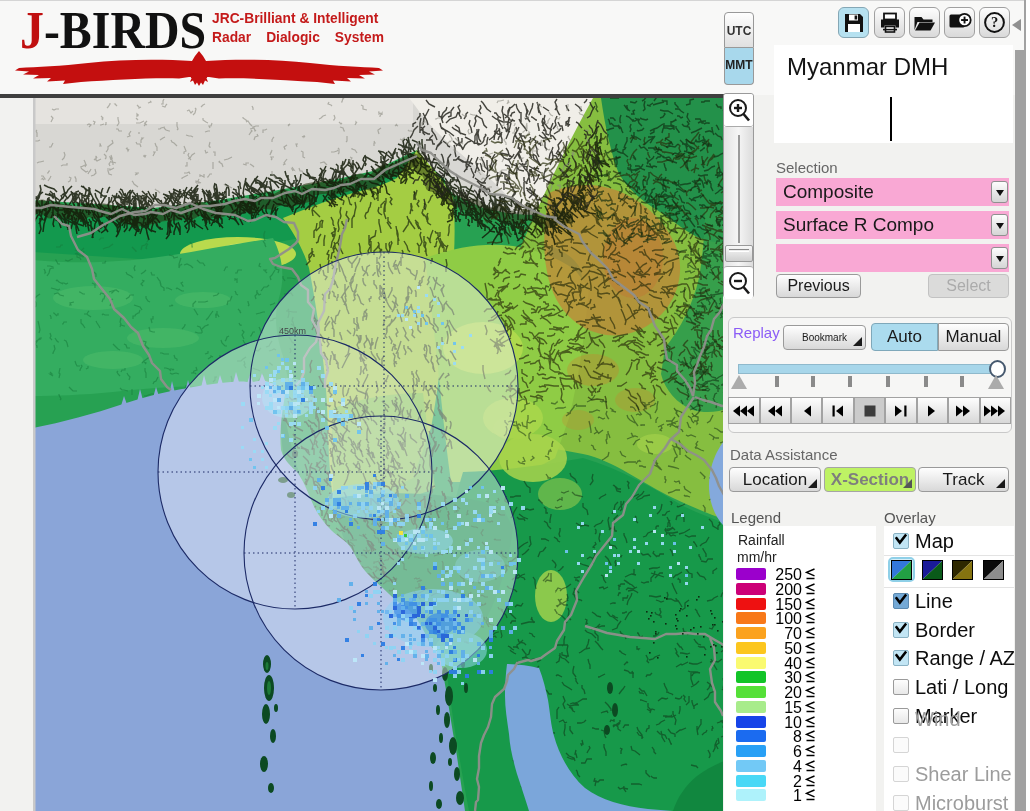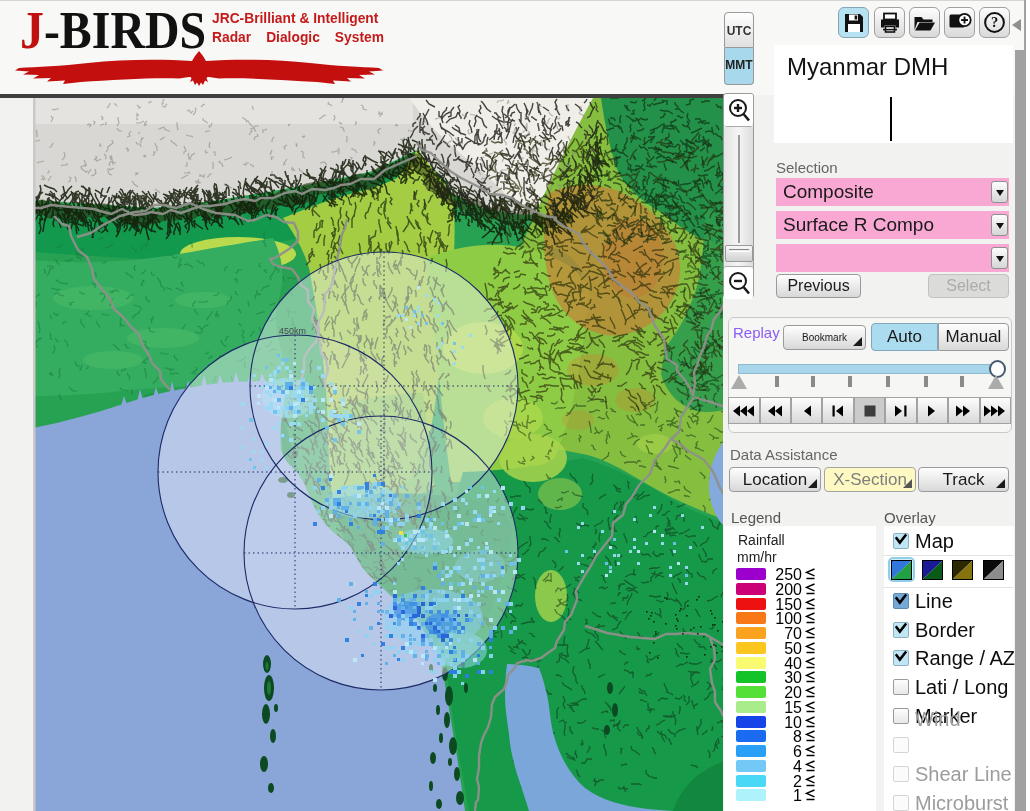--- a/index.html
+++ b/index.html
@@ -30,21 +30,21 @@
 #zgroove { position:absolute; left:14px; top:8px; width:2px; height:108px; background:#9a9a9a; }
 #zthumb { position:absolute; left:0.5px; top:118px; width:28px; height:17px; background:linear-gradient(#f8f8f8,#d0d0d0); border:1px solid #999; border-radius:2px; }
 #zthumb div { margin:3px 3px 0; height:3px; border-top:1px solid #888; border-bottom:1px solid #fff; }
 .plbl { position:absolute; font-size:15px; color:#666; }
 .drow { position:absolute; left:776px; width:233px; height:28px; background:#f9a8d4; }
 .drow span { position:absolute; left:7px; top:3px; font-size:19px; color:#1a1a1a; }
 .darr { position:absolute; left:991px; width:17px; height:22px; background:linear-gradient(#fdfdfd,#d5d5d5); border:1px solid #909090; border-radius:3px; }
 .darr:after { content:""; position:absolute; left:4px; top:8px; border-left:4.5px solid transparent; border-right:4.5px solid transparent; border-top:6px solid #111; }
 .btn { position:absolute; background:linear-gradient(#fefefe,#d8d8d8); border:1px solid #9a9a9a; border-radius:4px; color:#1a1a1a; text-align:center; }
 .btn.dis { background:#DBDBDA; border-color:#c2c2c2; color:#ababab; }
-.btn.pressed { background:#fef9c3; border-color:#a5a5a5; color:#7e7e7e; }
+.btn.pressed { background:#bef264; border-color:#a5a5a5; color:#7e7e7e;font-weight:bold; }
 .corner:after { content:""; position:absolute; right:3px; bottom:3px; border-left:9px solid transparent; border-bottom:9px solid #1a1a1a; }
 .btn.pressed.corner:after { border-bottom-color:#555; }
 #replaybox { position:absolute; left:728px; top:317px; width:284px; height:116px; background:#F6F6F5; border:1px solid #c9c9c9; border-radius:6px; }
 #track { position:absolute; left:738px; top:364px; width:253px; height:10px; background:#A7D6EA; border:1px solid #8fb9cc; }
 #thumb { position:absolute; left:989px; top:360px; width:17px; height:18px; background:#fff; border:2px solid #45586e; border-radius:50%; }
 .stri { position:absolute; top:375px; width:0; height:0; border-left:8px solid transparent; border-right:8px solid transparent; border-bottom:14px solid #ababab; }
 .tick { position:absolute; top:376px; width:4px; height:11px; background:#8a8a8a; }
 .pbtn { position:absolute; top:397px; width:31.5px; height:27px; background:linear-gradient(#fdfdfd,#d8d8d8); border:1px solid #a2a2a2; display:flex; align-items:center; justify-content:center; }
 .pbtn.pressed { background:#CBCBCB; }
 #legpanel { position:absolute; left:724px; top:526px; width:152px; height:285px; background:#fff; }

